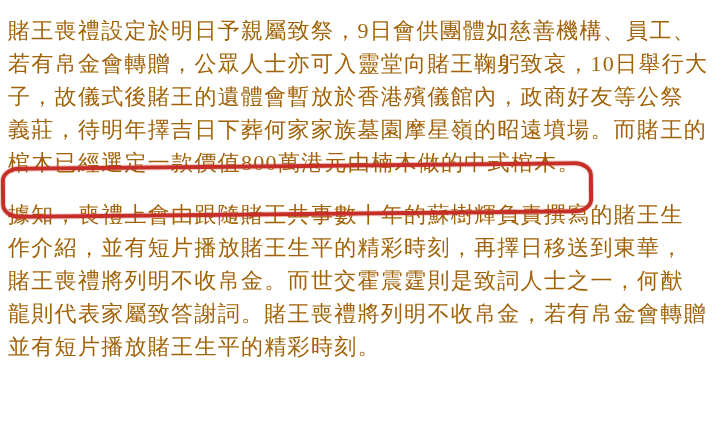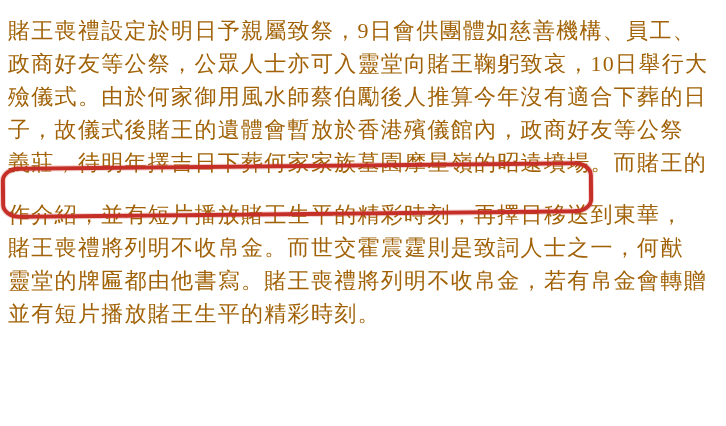--- a/index.html
+++ b/index.html
@@ -46,30 +46,31 @@
 </style>
 </head>
 <body>
 
 <div class="page">
 
   <div class="article">
 
     <div class="para para1">
       <div class="tline">賭王喪禮設定於明日予親屬致祭，9日會供團體如慈善機構、員工、</div>
-      <div class="tline">政商好友等公祭，公眾人士亦可入靈堂向賭王鞠躬致哀，10日舉行大</div>
-      <div class="tline">殮儀式。由於何家御用風水師蔡伯勵後人推算今年沒有適合下葬的日</div>
+      <div class="tline">若有帛金會轉贈，公眾人士亦可入靈堂向賭王鞠躬致哀，10日舉行大</div>
       <div class="tline">子，故儀式後賭王的遺體會暫放於香港殯儀館內，政商好友等公祭</div>
       <div class="tline">義莊，待明年擇吉日下葬何家家族墓園摩星嶺的昭遠墳場。而賭王的</div>
+      <div class="tline">棺木已經選定一款價值800萬港元由楠木做的中式棺木。</div>
     </div>
 
     <div class="para para2">
+      <div class="tline">據知，喪禮上會由跟隨賭王共事數十年的蘇樹輝負責撰寫的賭王生</div>
       <div class="tline">作介紹，並有短片播放賭王生平的精彩時刻，再擇日移送到東華，</div>
       <div class="tline">賭王喪禮將列明不收帛金。而世交霍震霆則是致詞人士之一，何猷</div>
-      <div class="tline">靈堂的牌匾都由他書寫。賭王喪禮將列明不收帛金，若有帛金會轉贈</div>
+      <div class="tline">龍則代表家屬致答謝詞。賭王喪禮將列明不收帛金，若有帛金會轉贈</div>
       <div class="tline">並有短片播放賭王生平的精彩時刻。</div>
     </div>
 
   </div>
 
   <div class="annotation-box"></div>
 
 </div>
 
 </body></html>

